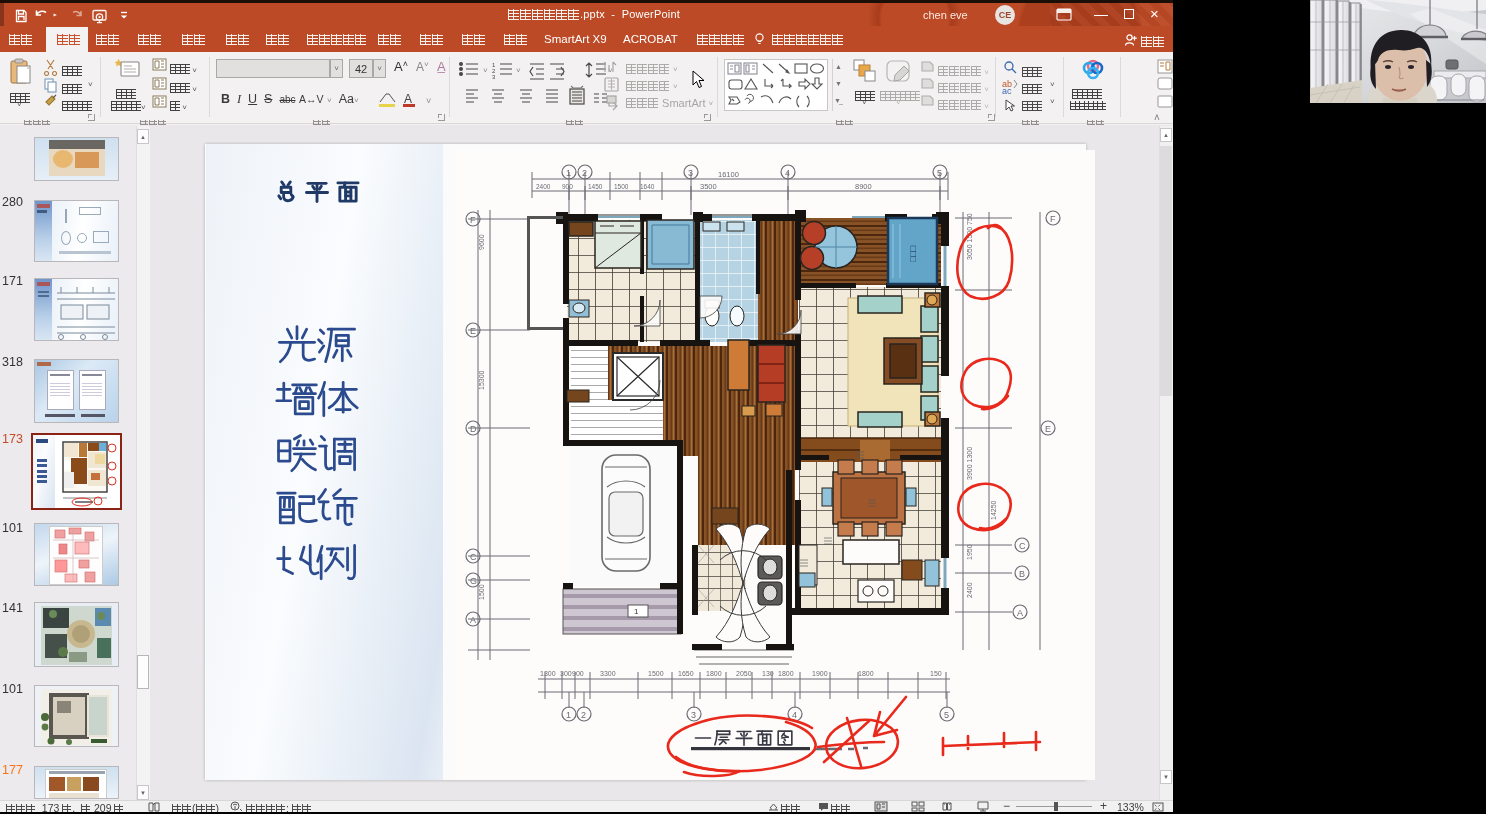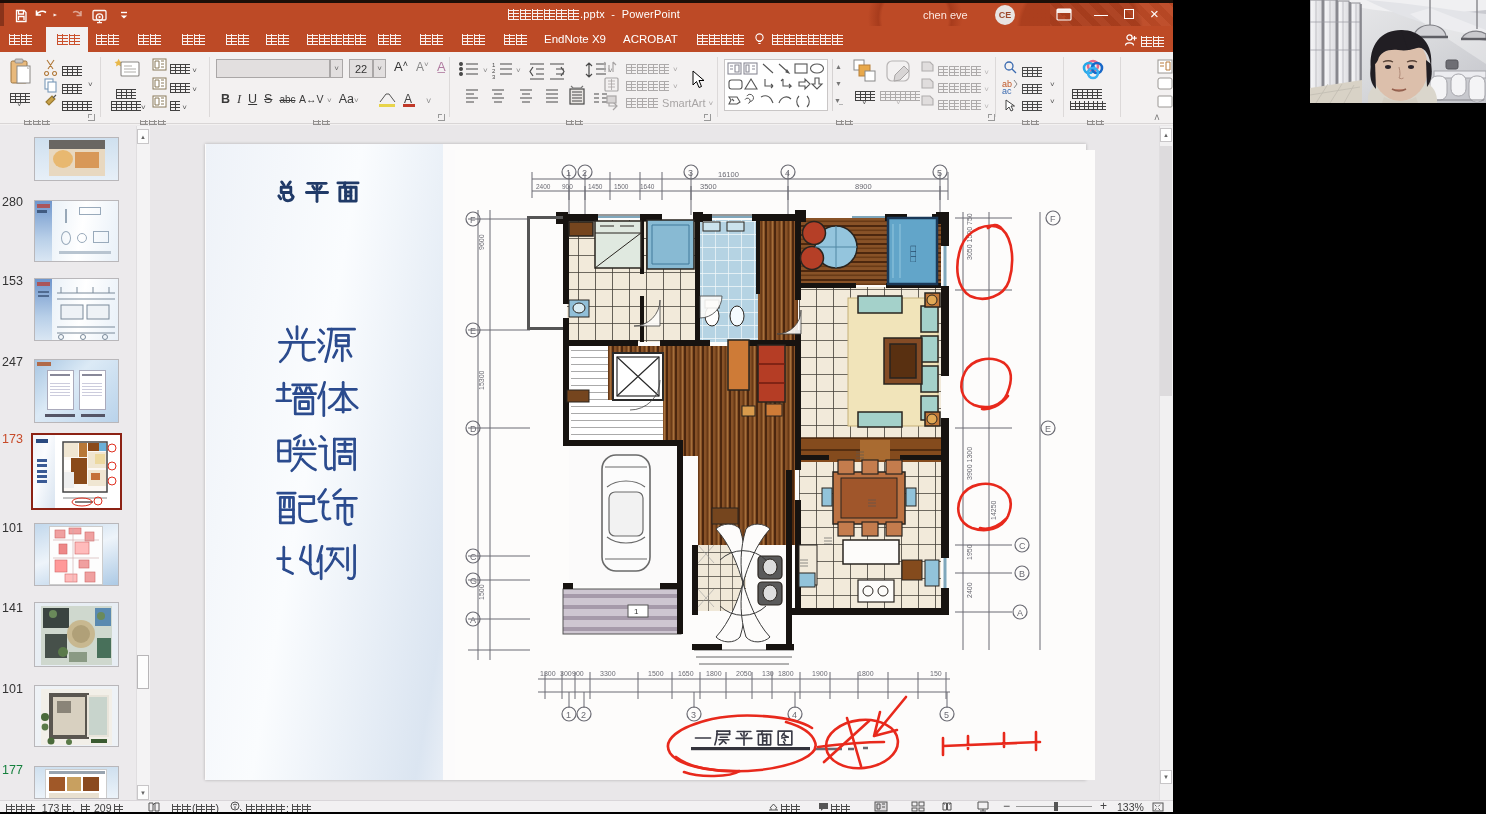--- a/index.html
+++ b/index.html
@@ -72,21 +72,21 @@
     <div class="tab" style="left:96px"><i class="fk" style="width:11px;height:11px;margin-right:1px"></i><i class="fk" style="width:11px;height:11px;margin-right:1px"></i></div>
     <div class="tab" style="left:138px"><i class="fk" style="width:11px;height:11px;margin-right:1px"></i><i class="fk" style="width:11px;height:11px;margin-right:1px"></i></div>
     <div class="tab" style="left:182px"><i class="fk" style="width:11px;height:11px;margin-right:1px"></i><i class="fk" style="width:11px;height:11px;margin-right:1px"></i></div>
     <div class="tab" style="left:226px"><i class="fk" style="width:11px;height:11px;margin-right:1px"></i><i class="fk" style="width:11px;height:11px;margin-right:1px"></i></div>
     <div class="tab" style="left:266px"><i class="fk" style="width:11px;height:11px;margin-right:1px"></i><i class="fk" style="width:11px;height:11px;margin-right:1px"></i></div>
     <div class="tab" style="left:307px"><i class="fk" style="width:11px;height:11px;margin-right:1px"></i><i class="fk" style="width:11px;height:11px;margin-right:1px"></i><i class="fk" style="width:11px;height:11px;margin-right:1px"></i><i class="fk" style="width:11px;height:11px;margin-right:1px"></i><i class="fk" style="width:11px;height:11px;margin-right:1px"></i></div>
     <div class="tab" style="left:378px"><i class="fk" style="width:11px;height:11px;margin-right:1px"></i><i class="fk" style="width:11px;height:11px;margin-right:1px"></i></div>
     <div class="tab" style="left:420px"><i class="fk" style="width:11px;height:11px;margin-right:1px"></i><i class="fk" style="width:11px;height:11px;margin-right:1px"></i></div>
     <div class="tab" style="left:462px"><i class="fk" style="width:11px;height:11px;margin-right:1px"></i><i class="fk" style="width:11px;height:11px;margin-right:1px"></i></div>
     <div class="tab" style="left:504px"><i class="fk" style="width:11px;height:11px;margin-right:1px"></i><i class="fk" style="width:11px;height:11px;margin-right:1px"></i></div>
-    <div class="tab" style="left:544px;font-size:11.5px">EndNote X9</div>
+    <div class="tab" style="left:544px;font-size:11.5px">SmartArt X9</div>
     <div class="tab" style="left:623px;font-size:11.5px">ACROBAT</div>
     <div class="tab" style="left:697px"><i class="fk" style="width:11px;height:11px;margin-right:1px"></i><i class="fk" style="width:11px;height:11px;margin-right:1px"></i><i class="fk" style="width:11px;height:11px;margin-right:1px"></i><i class="fk" style="width:11px;height:11px;margin-right:1px"></i></div>
     <svg class="abs" style="left:753px;top:6px" width="13" height="15" viewBox="0 0 13 15">
       <g stroke="#fff" fill="none" stroke-width="1.1">
         <circle cx="6.5" cy="5.5" r="3.6"></circle>
         <path d="M5 9.5 h3 M5.4 11.5 h2.2"></path>
       </g>
     </svg>
     <div class="tab" style="left:772px"><i class="fk" style="width:11px;height:11px;margin-right:1px"></i><i class="fk" style="width:11px;height:11px;margin-right:1px"></i><i class="fk" style="width:11px;height:11px;margin-right:1px"></i><i class="fk" style="width:11px;height:11px;margin-right:1px"></i><i class="fk" style="width:11px;height:11px;margin-right:1px"></i><i class="fk" style="width:11px;height:11px;margin-right:1px"></i></div>
   </div>
@@ -171,21 +171,21 @@
 <div class="abs" style="left:170px;top:78px;color:#333"><i class="fk" style="width:10px;height:10px;margin-right:0px"></i><i class="fk" style="width:10px;height:10px;margin-right:0px"></i><span style="color:#555;font-size:8px"> ˅</span></div>
 <svg class="abs" style="left:152px;top:95px" width="15" height="14" viewBox="0 0 15 14">
     <g stroke="#8a7a5a" stroke-width="1" fill="#fff">
       <rect x="1" y="1" width="13" height="11"></rect>
       <path d="M3 3 h4 v7 h-4 z M9 3 h3 M9 6 h3 M9 9 h3" fill="none"></path>
     </g>
   </svg>
 <div class="abs" style="left:170px;top:96px;color:#333"><i class="fk" style="width:10px;height:10px;margin-right:0px"></i><span style="color:#555;font-size:8px"> ˅</span></div>
 <div class="abs" style="left:216px;top:59px;width:114px;height:19px;background:#e2dfdf;border:1px solid #aaa7a7"></div>
 <div class="abs" style="left:330px;top:59px;width:13px;height:19px;background:#e2dfdf;border:1px solid #aaa7a7;color:#666;font-size:8px;text-align:center;line-height:18px">˅</div>
-<div class="abs" style="left:349px;top:59px;width:24px;height:19px;background:#e2dfdf;border:1px solid #aaa7a7;color:#333;font-size:11px;text-align:center;line-height:18px">22</div>
+<div class="abs" style="left:349px;top:59px;width:24px;height:19px;background:#e2dfdf;border:1px solid #aaa7a7;color:#333;font-size:11px;text-align:center;line-height:18px">42</div>
 <div class="abs" style="left:373px;top:59px;width:13px;height:19px;background:#e2dfdf;border:1px solid #aaa7a7;color:#666;font-size:8px;text-align:center;line-height:18px">˅</div>
 <div class="abs" style="left:394px;top:59px;color:#333;font-size:13px">A<span style="font-size:9px;vertical-align:top">˄</span></div>
 <div class="abs" style="left:416px;top:60px;color:#888;font-size:12px">A<span style="font-size:8px;vertical-align:top">˅</span></div>
 <div class="abs" style="left:437px;top:59px;color:#b07aa0;font-size:13px">A̲</div>
 <div class="abs" style="left:221px;top:92px;color:#3a3a3a;font-size:12.5px;letter-spacing:0"><span style="font-weight:bold">B</span>&nbsp;&nbsp;<i style="font-family:'Liberation Serif',serif;font-style:italic">I</i>&nbsp;&nbsp;<span style="text-decoration:underline">U</span>&nbsp;&nbsp;<span style="text-decoration:line-through">S</span>&nbsp;&nbsp;<span style="font-size:10px;text-decoration:line-through">abc</span>&nbsp;<span style="font-size:10.5px">A↔V</span>&nbsp;<span style="color:#888;font-size:8px">˅</span>&nbsp;&nbsp;<span>Aa</span><span style="color:#888;font-size:8px">˅</span></div>
 <svg class="abs" style="left:378px;top:92px" width="60" height="16" viewBox="0 0 60 16">
 <path d="M2 10 l6 -8 3 0 6 8" stroke="#555" fill="none"></path>
     <rect x="1" y="12" width="16" height="3" fill="#e8d44a"></rect>
 <text x="26" y="11" font-size="12" fill="#444">A</text>
     <rect x="25" y="12" width="12" height="3" fill="#c03828"></rect>
@@ -465,27 +465,27 @@
 <div class="thumb" style="top:766px;height:33px;overflow:hidden">
     <div class="abs" style="left:0;top:0;width:83px;height:33px;background:linear-gradient(180deg,#cfe0ef,#eef4fa)"></div>
 <div class="abs" style="left:10px;top:2px;width:62px;height:30px;background:#fff;border:1px solid #ccc"></div>
 <div class="abs" style="left:14px;top:4px;width:56px;height:3px;background:#98a4b0"></div>
 <div class="abs" style="left:14px;top:10px;width:16px;height:14px;background:#a05828"></div>
 <div class="abs" style="left:32px;top:10px;width:14px;height:14px;background:#c8a060"></div>
 <div class="abs" style="left:48px;top:10px;width:16px;height:14px;background:#8a4a20"></div>
 <div class="abs" style="left:14px;top:26px;width:50px;height:6px;background:#e8e0d0"></div>
   </div>
 <div class="tnum" style="top:195px;color:#333">280</div>
-<div class="tnum" style="top:274px;color:#333">153</div>
-<div class="tnum" style="top:355px;color:#333">247</div>
+<div class="tnum" style="top:274px;color:#333">171</div>
+<div class="tnum" style="top:355px;color:#333">318</div>
 <div class="tnum" style="top:432px;color:#c84a28">173</div>
 <div class="tnum" style="top:521px;color:#333">101</div>
 <div class="tnum" style="top:601px;color:#333">141</div>
 <div class="tnum" style="top:682px;color:#333">101</div>
-<div class="tnum" style="top:763px;color:#15803d">177</div>
+<div class="tnum" style="top:763px;color:#f97316">177</div>
 <div class="abs" style="left:136px;top:126px;width:14px;height:674px;background:#f4f3f4;border-left:1px solid #e0dee0"></div>
 <div class="abs" style="left:137px;top:129px;width:12px;height:15px;background:#fdfdfd;border:1px solid #c8c6c8;color:#666;font-size:6px;text-align:center;line-height:14px">▲</div>
 <div class="abs" style="left:137px;top:655px;width:12px;height:34px;background:#fdfdfd;border:1px solid #b8b6b8"></div>
 <div class="abs" style="left:137px;top:785px;width:12px;height:15px;background:#fdfdfd;border:1px solid #c8c6c8;color:#666;font-size:6px;text-align:center;line-height:14px">▼</div>
 <div class="abs" style="left:1159px;top:126px;width:14px;height:674px;background:#f1f0f1;border-left:1px solid #e0dee0"></div>
 <div class="abs" style="left:1160px;top:128px;width:12px;height:14px;background:#fff;border:1px solid #c8c6c8;color:#666;font-size:6px;text-align:center;line-height:13px">▲</div>
 <div class="abs" style="left:1160px;top:146px;width:12px;height:250px;background:#dddbdd"></div>
 <div class="abs" style="left:1160px;top:770px;width:12px;height:14px;background:#fff;border:1px solid #c8c6c8;color:#666;font-size:6px;text-align:center;line-height:13px">▼</div>
 <div id="sbar"></div>
 <div class="abs" style="left:6px;top:801px;color:#3c3c3c;font-size:10.5px"><i class="fk" style="width:9px;height:9px;margin-right:1px"></i><i class="fk" style="width:9px;height:9px;margin-right:1px"></i><i class="fk" style="width:9px;height:9px;margin-right:1px"></i> <span style="vertical-align:middle">&nbsp;173 </span><i class="fk" style="width:9px;height:9px;margin-right:1px"></i><span style="vertical-align:middle">,&nbsp; </span><i class="fk" style="width:9px;height:9px;margin-right:1px"></i><span style="vertical-align:middle"> 209 </span><i class="fk" style="width:9px;height:9px;margin-right:1px"></i></div>

